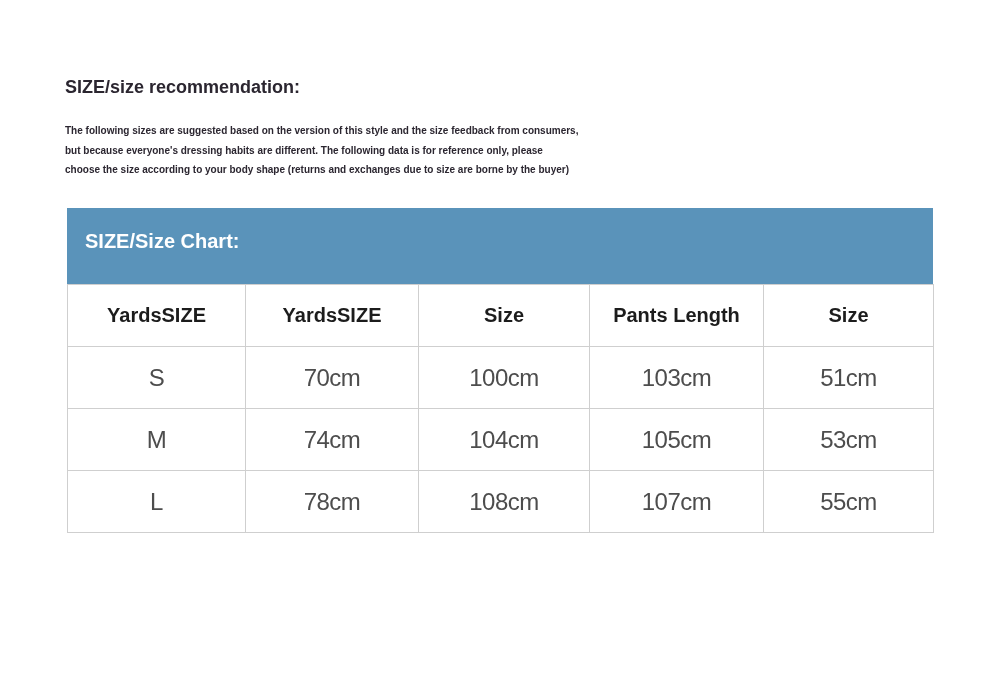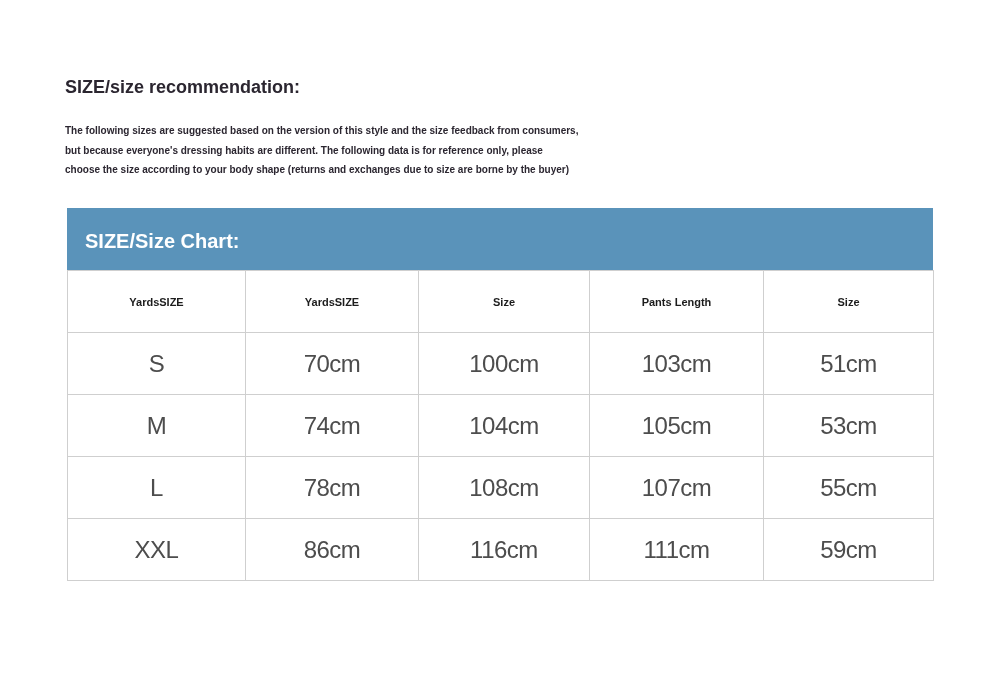--- a/index.html
+++ b/index.html
@@ -27,21 +27,21 @@
   .paragraph{
     position:absolute;left:65px;top:121px;width:905px;
     font-size:10px;font-weight:bold;color:var(--body-text);
     line-height:19.5px;
     white-space:pre-line;
   }
   .chart-wrap{
     position:absolute;left:67px;top:208px;width:866px;
   }
   .chart-title-bar{
-    width:100%;height:62px;
+    width:100%;height:76px;
     background:var(--header-bg);
     color:var(--header-text);
     font-size:20px;font-weight:bold;
     line-height:66px;
     padding-left:18px;
     box-sizing:border-box;
   }
   table.size-table{
     width:866px;
     border-collapse:collapse;
@@ -50,21 +50,21 @@
   }
   table.size-table th,
   table.size-table td{
     border:1px solid var(--border);
     text-align:center;
     vertical-align:middle;
     padding:0;
   }
   table.size-table th{
     height:61px;
-    font-size:11px;
+    font-size:20px;
     font-weight:bold;
     color:var(--col-header-text);
   }
   table.size-table td{
     height:61px;
     font-size:24px;
     font-weight:normal;
     color:var(--cell-text);
     letter-spacing:-0.5px;
   }
@@ -115,22 +115,15 @@
           <td>105cm</td>
           <td>53cm</td>
         </tr>
         <tr>
           <td>L</td>
           <td>78cm</td>
           <td>108cm</td>
           <td>107cm</td>
           <td>55cm</td>
         </tr>
-        <tr>
-          <td>XXL</td>
-          <td>86cm</td>
-          <td>116cm</td>
-          <td>111cm</td>
-          <td>59cm</td>
-        </tr>
       </tbody>
   </table>
 </div>
 
 </body></html>

